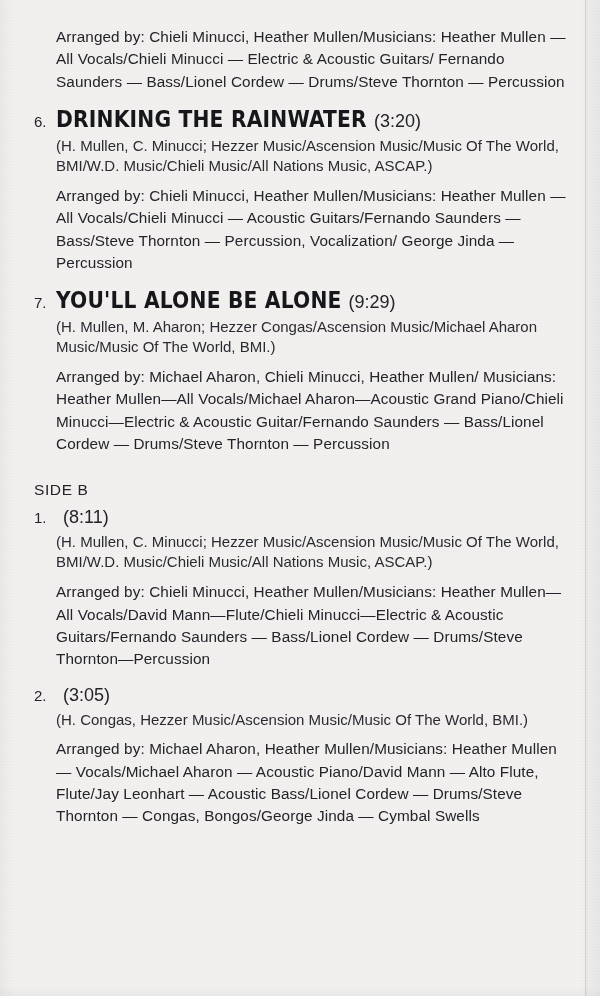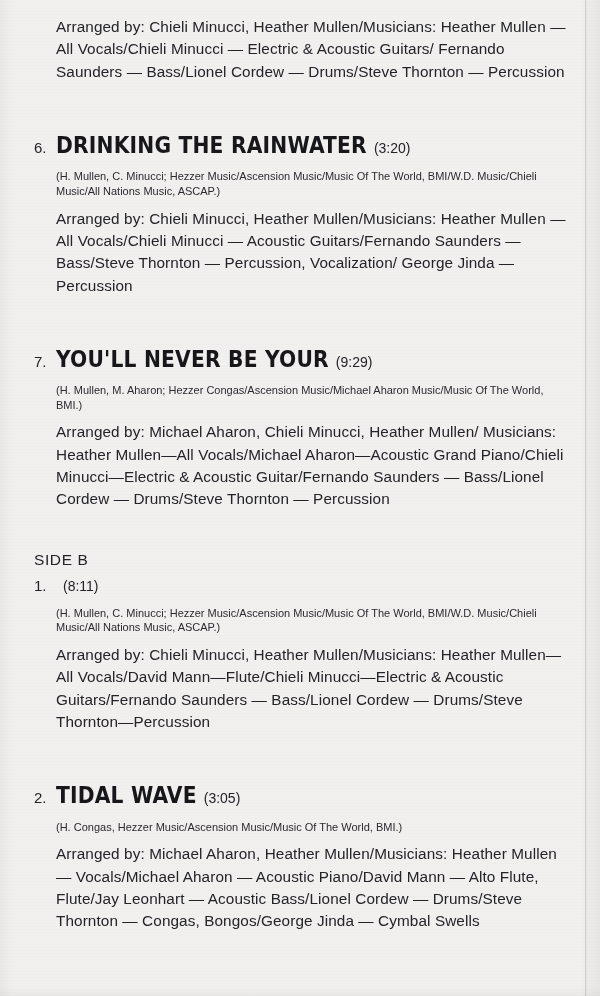--- a/index.html
+++ b/index.html
@@ -17,21 +17,21 @@
   .page {
     position: relative;
     width: 600px;
     height: 996px;
     background: #f2f0ee;
     background-image:
       linear-gradient(90deg, rgba(0,0,0,0.035) 0px, rgba(255,255,255,0) 14px),
       linear-gradient(270deg, rgba(0,0,0,0.045) 0px, rgba(255,255,255,0) 20px),
       linear-gradient(0deg, rgba(0,0,0,0.03) 0px, rgba(255,255,255,0) 10px);
     box-sizing: border-box;
-    padding: 16px 30px 10px 34px;
+    padding: 26px 30px 10px 34px;
   }
   .paper-texture {
     position: absolute;
     inset: 0;
     pointer-events: none;
     background:
       repeating-linear-gradient(0deg, rgba(0,0,0,0.012) 0px, rgba(0,0,0,0.012) 1px, rgba(255,255,255,0) 1px, rgba(255,255,255,0) 3px);
     mix-blend-mode: multiply;
     opacity: 0.6;
   }
@@ -79,41 +79,40 @@
     letter-spacing: 0;
   }
   .track-title {
     font-size: 22.5px;
     font-weight: 700;
     letter-spacing: 0.2px;
     color: #16161b;
     font-family: "DejaVu Sans", sans-serif;
     font-stretch: condensed;
     line-height: 1.08;
-    margin-top: 36px;
   }
   .track-time {
-    font-size: 14px;
+    font-size: 18px;
     font-weight: 400;
     color: #23232a;
     margin-left: 7px;
     font-family: "Liberation Sans", sans-serif;
   }
   .pub {
-    font-size: 11px;
+    font-size: 15px;
     line-height: 1.33;
     color: #2a2a31;
     padding-left: 22px;
-    margin: 12px 0 9px 0;
+    margin: 4px 0 9px 0;
   }
   .side-label {
     font-size: 15.5px;
     letter-spacing: 0.6px;
     color: #23232a;
-    margin: 40px 0 8px 0;
+    margin: 26px 0 8px 0;
     padding-left: 0;
   }
 </style>
 </head>
 <body>
 
 <div class="page">
   <div class="paper-texture"></div>
   <div class="edge-fold"></div>
 
@@ -127,42 +126,41 @@
         <span class="track-title">DRINKING THE RAINWATER</span>
         <span class="track-time">(3:20)</span>
       </div>
       <p class="pub">(H. Mullen, C. Minucci; Hezzer Music/Ascension Music/Music Of The World, BMI/W.D. Music/Chieli Music/All Nations Music, ASCAP.)</p>
       <p class="credits indent">Arranged by: Chieli Minucci, Heather Mullen/Musicians: Heather Mullen — All Vocals/Chieli Minucci — Acoustic Guitars/Fernando Saunders — Bass/Steve Thornton — Percussion, Vocalization/ George Jinda — Percussion</p>
     </div>
 
     <div class="track">
       <div class="track-head">
         <span class="track-num">7.</span>
-        <span class="track-title">YOU'LL NEVER BE YOUR</span>
+        <span class="track-title">YOU'LL ALONE BE ALONE</span>
         <span class="track-time">(9:29)</span>
       </div>
       <p class="pub">(H. Mullen, M. Aharon; Hezzer Congas/Ascension Music/Michael Aharon Music/Music Of The World, BMI.)</p>
       <p class="credits indent">Arranged by: Michael Aharon, Chieli Minucci, Heather Mullen/ Musicians: Heather Mullen—All Vocals/Michael Aharon—Acoustic Grand Piano/Chieli Minucci—Electric &amp; Acoustic Guitar/Fernando Saunders — Bass/Lionel Cordew — Drums/Steve Thornton — Percussion</p>
     </div>
 
     <div class="side-label">SIDE B</div>
 
     <div class="track">
       <div class="track-head">
         <span class="track-num">1.</span>
         <span class="track-time">(8:11)</span>
       </div>
       <p class="pub">(H. Mullen, C. Minucci; Hezzer Music/Ascension Music/Music Of The World, BMI/W.D. Music/Chieli Music/All Nations Music, ASCAP.)</p>
       <p class="credits indent">Arranged by: Chieli Minucci, Heather Mullen/Musicians: Heather Mullen—All Vocals/David Mann—Flute/Chieli Minucci—Electric &amp; Acoustic Guitars/Fernando Saunders — Bass/Lionel Cordew — Drums/Steve Thornton—Percussion</p>
     </div>
 
     <div class="track">
       <div class="track-head">
         <span class="track-num">2.</span>
-        <span class="track-title">TIDAL WAVE</span>
         <span class="track-time">(3:05)</span>
       </div>
       <p class="pub">(H. Congas, Hezzer Music/Ascension Music/Music Of The World, BMI.)</p>
       <p class="credits indent">Arranged by: Michael Aharon, Heather Mullen/Musicians: Heather Mullen — Vocals/Michael Aharon — Acoustic Piano/David Mann — Alto Flute, Flute/Jay Leonhart — Acoustic Bass/Lionel Cordew — Drums/Steve Thornton — Congas, Bongos/George Jinda — Cymbal Swells</p>
     </div>
 
   </div>
 </div>
 
 </body></html>

